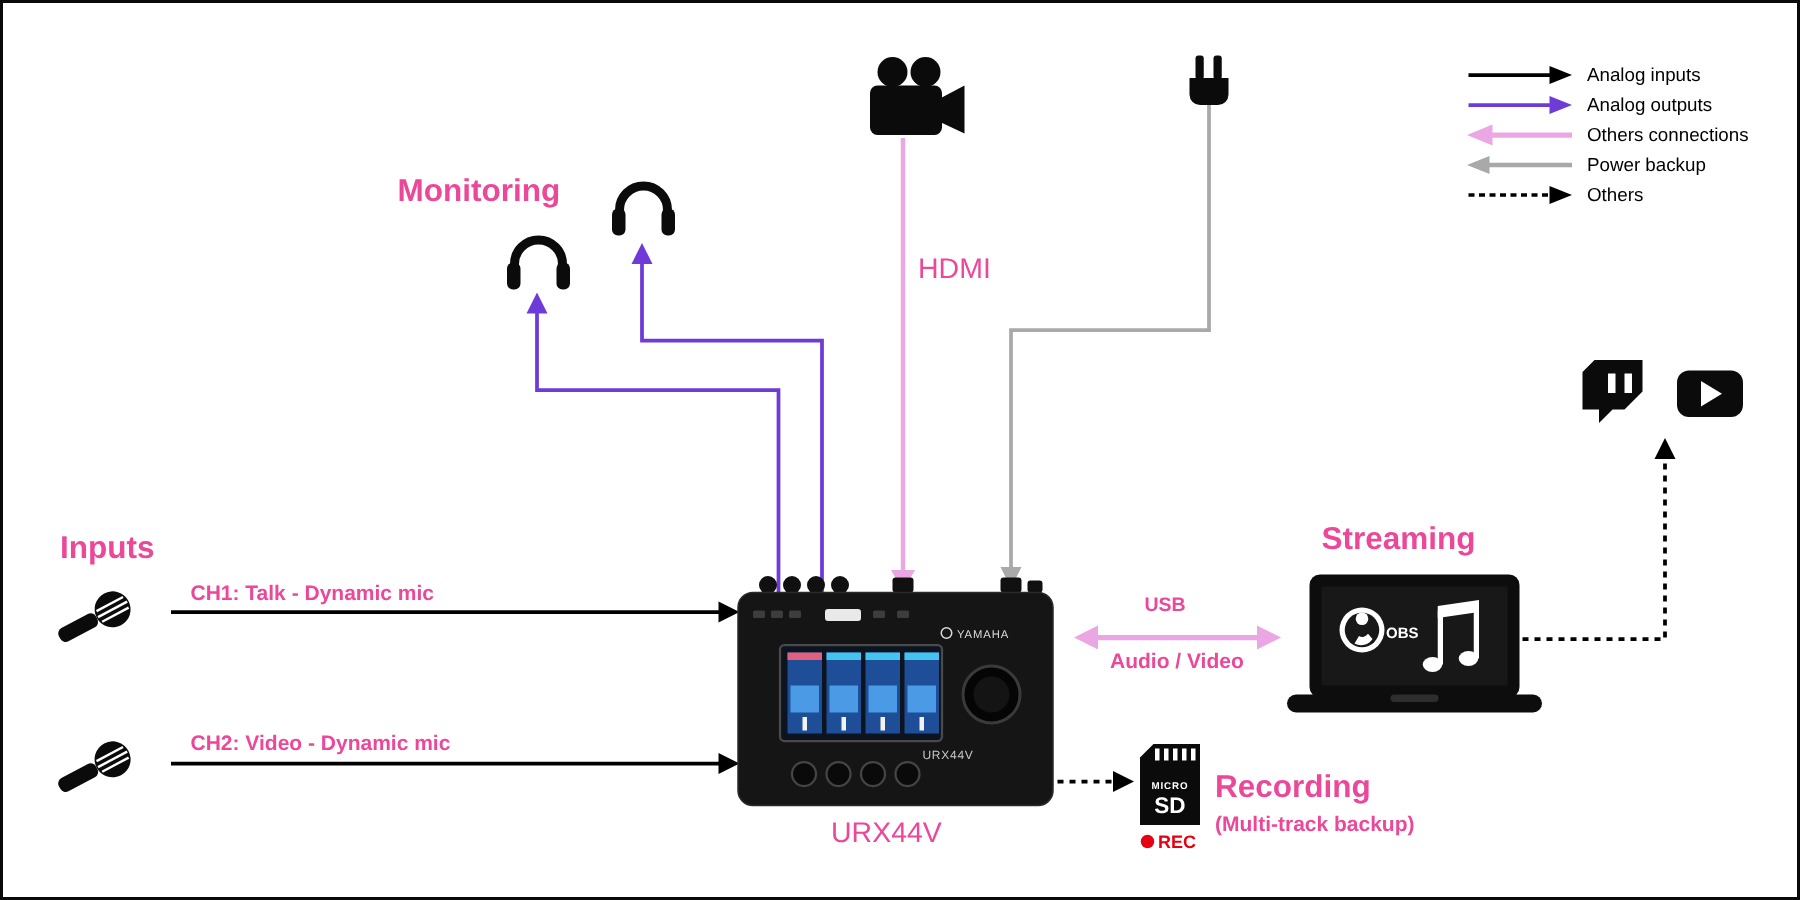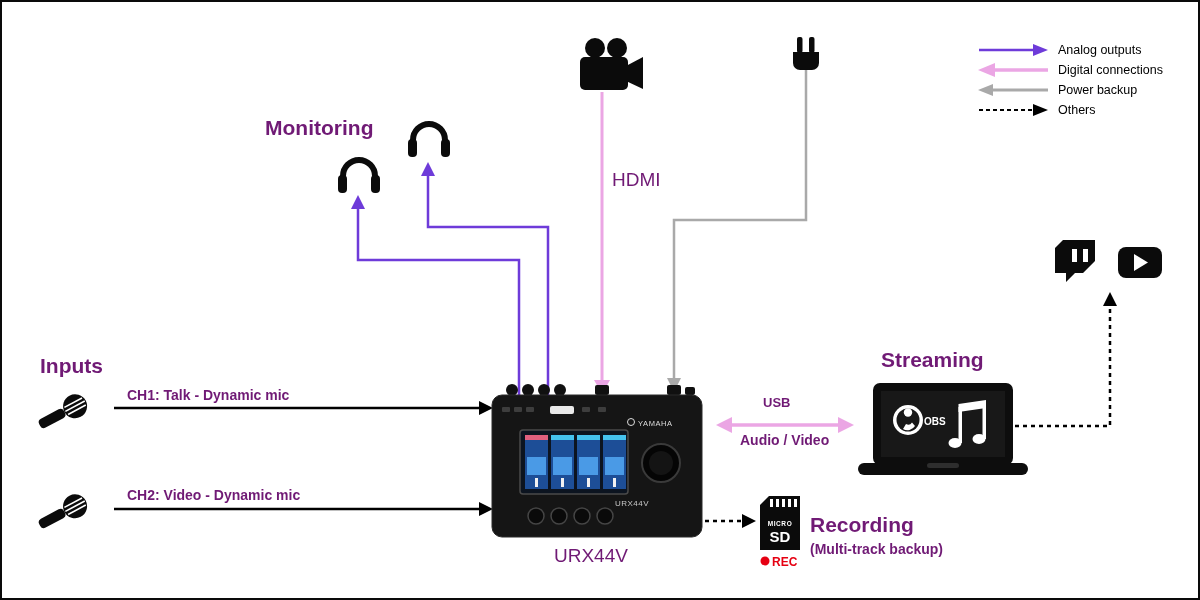--- a/index.html
+++ b/index.html
@@ -2,21 +2,21 @@
 <html><head>
 <meta charset="utf-8">
 <style>
   html,body{margin:0;padding:0;background:#fff;}
   .stage{
     position:relative;width:1200px;height:600px;background:#ffffff;
     border:2px solid #0a0a0a;box-sizing:border-box;overflow:hidden;
     font-family:"Liberation Sans",sans-serif;color:#000;
   }
   .canvas{position:absolute;left:0;top:0;}
-  .lbl{position:absolute;white-space:nowrap;color:#701a75;line-height:1.1;}
+  .lbl{position:absolute;white-space:nowrap;color:#ec4899;line-height:1.1;}
   .b21{font-size:21px;font-weight:700;}
   .b19{font-size:19px;font-weight:400;}
   .b18{font-size:13px;font-weight:700;}
   .t14{font-size:14px;font-weight:700;}
   .legend{position:absolute;left:976px;top:38px;display:flex;flex-direction:column;}
   .legend-row{display:flex;align-items:center;gap:8px;height:20px;}
   .legend-row span{font-size:12.5px;}
 </style>
 </head>
 <body>
@@ -217,31 +217,38 @@
   <div class="lbl b18" style="left:761px;top:394px;">USB</div>
   <div class="lbl t14" style="left:738px;top:431px;">Audio / Video</div>
   <div class="lbl b21" style="left:879px;top:346px;">Streaming</div>
   <div class="lbl b19" style="left:552px;top:544px;">URX44V</div>
   <div class="lbl b21" style="left:808px;top:511px;">Recording</div>
   <div class="lbl t14" style="left:808px;top:540px;">(Multi-track backup)</div>
 
   <div class="legend">
     <div class="legend-row">
       <svg width="72" height="16">
+        <line x1="1" y1="8" x2="57" y2="8" stroke-width="2.5" stroke="#000000"></line>
+        <polygon points="55,2 70,8 55,14" fill="#000000"></polygon>
+      </svg>
+      <span>Analog inputs</span>
+    </div>
+    <div class="legend-row">
+      <svg width="72" height="16">
         <line x1="1" y1="8" x2="57" y2="8" stroke-width="2.5" stroke="#6e3bd9"></line>
         <polygon points="55,2 70,8 55,14" fill="#6e3bd9"></polygon>
       </svg>
       <span>Analog outputs</span>
     </div>
     <div class="legend-row">
       <svg width="72" height="16">
         <polygon points="17,1 0,8 17,15" fill="#eba6e4"></polygon>
         <line x1="15" y1="8" x2="70" y2="8" stroke-width="3.5" stroke="#eba6e4"></line>
       </svg>
-      <span>Digital connections</span>
+      <span>Others connections</span>
     </div>
     <div class="legend-row">
       <svg width="72" height="16">
         <polygon points="15,2 0,8 15,14" fill="#a9a9a9"></polygon>
         <line x1="13" y1="8" x2="70" y2="8" stroke-width="3" stroke="#a9a9a9"></line>
       </svg>
       <span>Power backup</span>
     </div>
     <div class="legend-row">
       <svg width="72" height="16">

